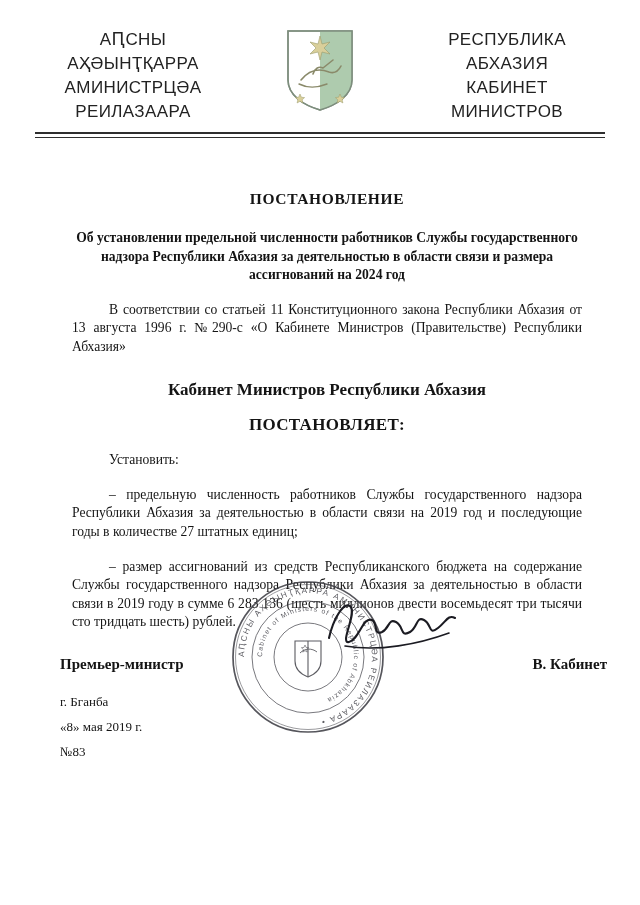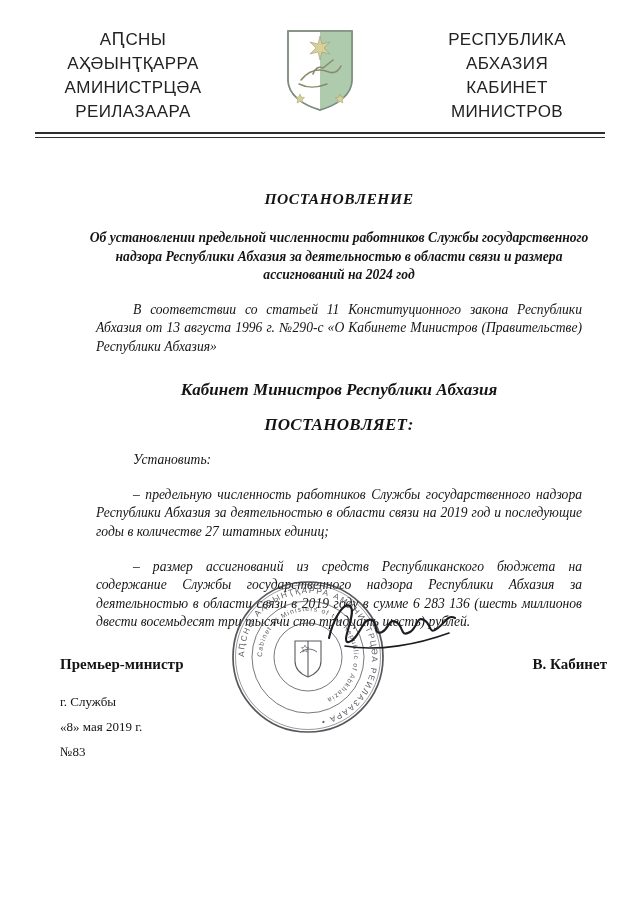--- a/index.html
+++ b/index.html
@@ -30,21 +30,21 @@
     color:#222;
   }
   .hdr-emblem{width:74px;height:84px;flex:0 0 auto;margin-top:0px;}
   .rule{
     margin:8px 35px 0 35px;
     height:3px;
     border-top:2.2px solid #2e2e2e;
     border-bottom:1.1px solid #2e2e2e;
   }
   
-  .content{padding:0 42px 0 80px;font-style:italic;}
+  .content{padding:0 42px 0 56px;}
   .doc-title{
     text-align:center;
     font-weight:bold;
     font-size:15.5px;
     letter-spacing:.6px;
     margin:52px 0 0 0;
   }
   .doc-subject{
     text-align:center;
     font-weight:bold;
@@ -143,21 +143,21 @@
     <p class="body item">– предельную численность работников Службы государственного надзора Республики Абхазия за деятельностью в области связи на 2019 год и последующие годы в количестве 27 штатных единиц;</p>
     <p class="body item">– размер ассигнований из средств Республиканского бюджета на содержание Службы государственного надзора Республики Абхазия за деятельностью в области связи в 2019 году в сумме 6 283 136 (шесть миллионов двести восемьдесят три тысячи сто тридцать шесть) рублей.</p>
   </div>
 
   <div class="sig-row">
     <span>Премьер-министр</span>
     <span>В. Кабинет</span>
   </div>
 
   <div class="footer-block">
-    <div>г. Службы</div>
+    <div>г. Бганба</div>
     <div>«8» мая 2019 г.</div>
     <div>№83</div>
   </div>
 
   <div class="stamp-wrap">
     <svg viewBox="0 0 250 172" width="250" height="172" xmlns="http://www.w3.org/2000/svg">
       <g stroke="#3f3f46" fill="none" opacity="0.88">
         <circle cx="90" cy="85" r="75" stroke-width="1.7"></circle>
         <circle cx="90" cy="85" r="72.5" stroke-width="0.6"></circle>
         <circle cx="90" cy="85" r="56" stroke-width="0.8"></circle>

